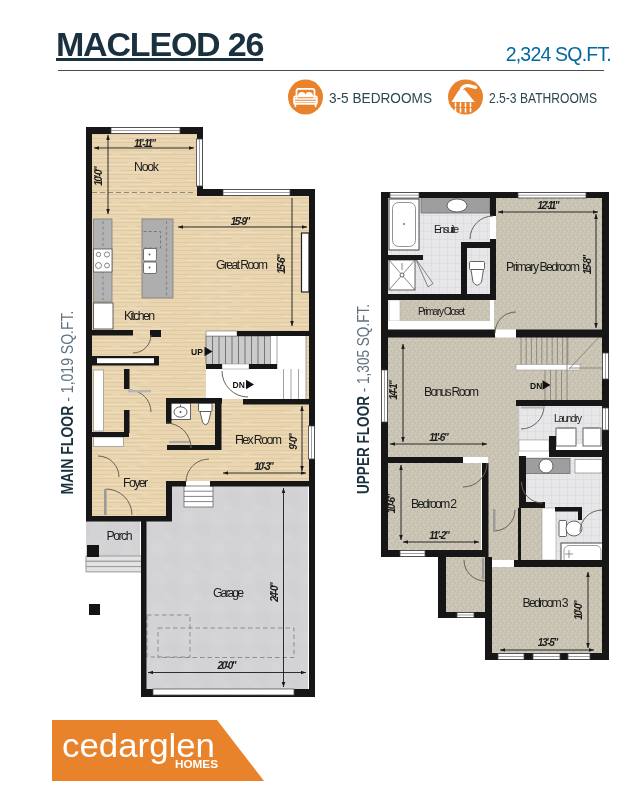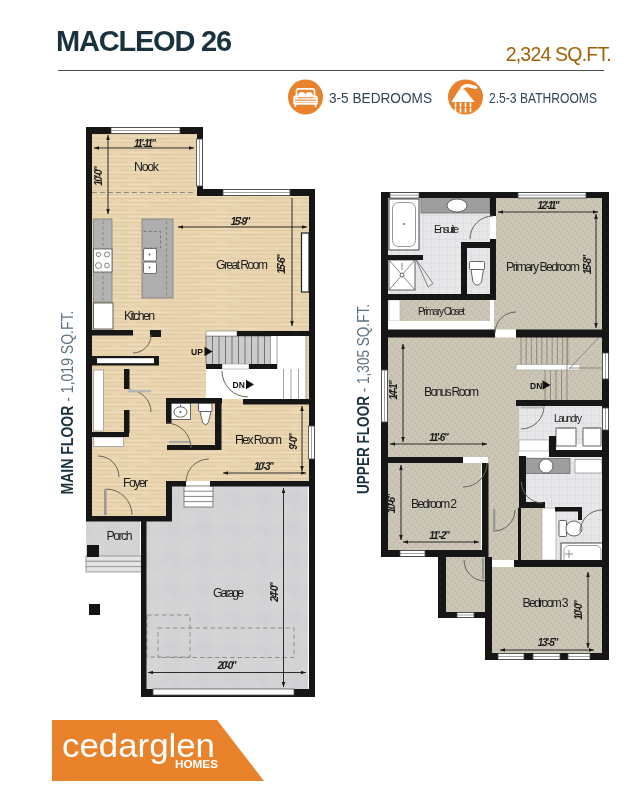--- a/index.html
+++ b/index.html
@@ -2,23 +2,23 @@
 <html><head>
 <meta charset="utf-8">
 <style>
   html,body{margin:0;padding:0;background:#ffffff;}
   body{width:639px;height:793px;position:relative;font-family:"Liberation Sans",sans-serif;overflow:hidden;}
   .abs{position:absolute;}
 </style>
 </head>
 <body>
 
-<div class="abs" style="left:56px;top:25px;font-size:29px;font-weight:bold;color:#1a323f;letter-spacing:-1.2px;">MACLEOD 26</div>
-
-<div class="abs" style="left:411px;top:42.5px;width:200px;text-align:right;font-size:19.5px;color:#a16207;letter-spacing:-0.8px;">2,324 SQ.FT.</div>
+<div class="abs" style="left:56px;top:25px;font-size:34px;font-weight:bold;color:#1a323f;letter-spacing:-1.2px;text-decoration:underline;">MACLEOD 26</div>
+
+<div class="abs" style="left:411px;top:42.5px;width:200px;text-align:right;font-size:19.5px;color:#0369a1;letter-spacing:-0.8px;">2,324 SQ.FT.</div>
 
 <div class="abs" style="left:58px;top:69.5px;width:546px;height:1.6px;background:#4c4c4c;"></div>
 
 <svg class="abs" style="left:0;top:0;" width="639" height="130" viewBox="0 0 639 130">
 
   <g>
     <circle cx="305.5" cy="97" r="17.5" fill="#e8822c"></circle>
     <g stroke="#ffffff" fill="none" stroke-width="1.7" stroke-linecap="round" stroke-linejoin="round">
       <path d="M296.5,98 V91 Q296.5,88.8 298.7,88.8 H312.3 Q314.5,88.8 314.5,91 V98"></path>
       <path d="M298.8,96 Q299,92.8 302,92.8 Q304.7,92.8 305,96" fill="#fff"></path>

